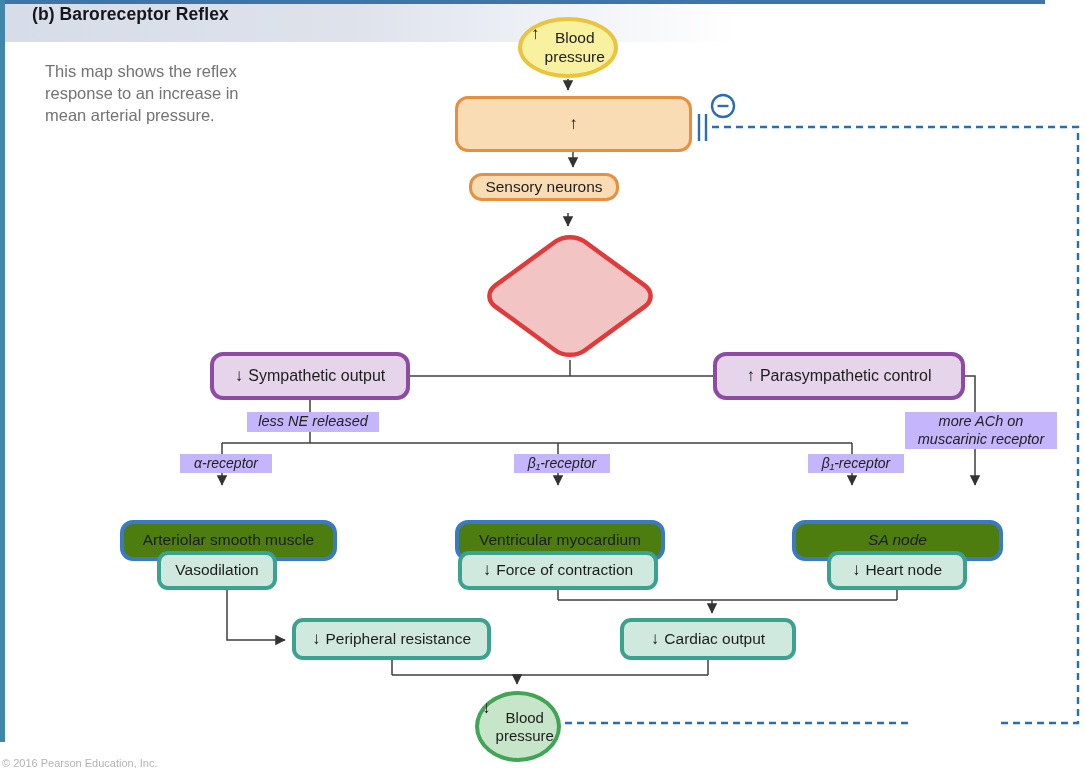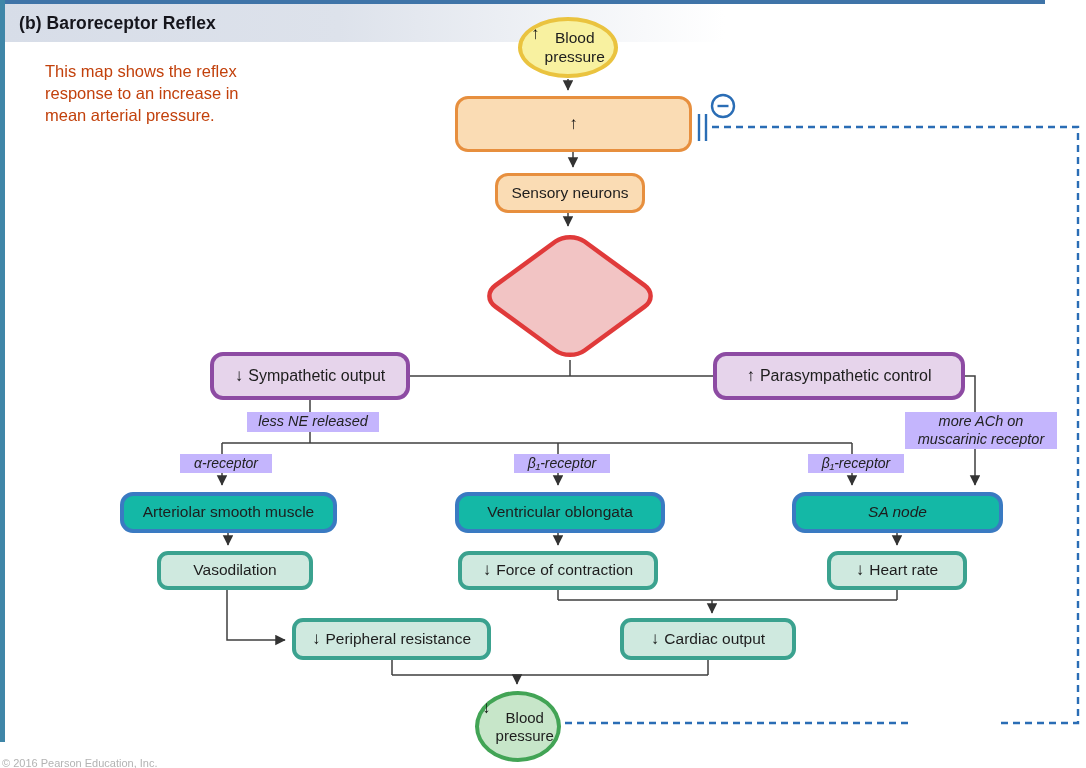--- a/index.html
+++ b/index.html
@@ -4,41 +4,41 @@
 <style>
   html,body{margin:0;padding:0;background:#fff;}
   #canvas{position:relative;width:1086px;height:768px;background:#ffffff;overflow:hidden;
           font-family:"Liberation Sans", sans-serif;color:#1d1d1d;}
   .abs{position:absolute;}
   
   #top-rule{left:0;top:0;width:1045px;height:4px;background:#3f74a8;}
   #left-rule{left:0;top:0;width:5px;height:742px;background:#3f86a8;}
   #header-band{left:5px;top:4px;width:742px;height:38px;
      background:linear-gradient(to right,#d7dde8 0%,#dde2eb 45%,#ffffff 97%);
-     display:flex;align-items:center;}
+     display:flex;align-items:flex-start;padding-left:13px;}
   #header-band .title{font-weight:bold;font-size:17.5px;color:#15151c;padding-left:14px;letter-spacing:.1px;}
-  #intro{left:45px;top:61px;width:285px;font-size:16.5px;line-height:1.33;color:#c2410c;white-space:pre-line;}
+  #intro{left:45px;top:61px;width:285px;font-size:16.5px;line-height:1.33;color:#737373;white-space:pre-line;}
   #copyright{left:2px;top:757px;font-size:11px;color:#b3b3b3;height:11px;overflow:hidden;text-decoration:underline;}
   
   #wires{left:0;top:0;z-index:1;}
   
   .lbl{z-index:2;background:#c4b5fd;font-style:italic;font-size:14.5px;color:#222;text-align:center;
        white-space:pre-line;line-height:1.22;padding:1px 3px;}
   
   .node{z-index:3;display:flex;align-items:center;justify-content:center;gap:5px;
         text-align:center;font-size:15.5px;line-height:1.18;background:#fff;box-sizing:border-box;}
   .rect{border-radius:13px;border:3.5px solid;}
   .ellipse{border-radius:50%;border:4.5px solid;}
   .multiline{white-space:pre-line;}
   .arr{font-size:17px;color:#111;}
   .toparr{align-self:flex-start;margin-top:3px;}
   .yellow{background:#f8f1a0;border-color:#eac33f;}
   .orange{background:#fadcb4;border-color:#e78f3e;}
   .purple{background:#e6d4eb;border-color:#8d4ba3;border-width:4px;}
-  .blue{background:#14b8a6;border-color:#3a7ac2;border-width:4px;}
+  .blue{background:#4d7c0f;border-color:#3a7ac2;border-width:4px;margin-top:28px;}
   .green{background:#cfe9df;border-color:#3ba28f;border-width:4px;border-radius:11px;}
   .green-ellipse{background:#c7e6c9;border-color:#42a455;}
   .diamond-text{z-index:3;text-align:center;font-size:16px;line-height:1.25;white-space:pre-line;}
 </style>
 </head>
 <body>
 
 <div id="canvas">
 
   <svg id="wires" class="abs" width="1086" height="768" viewBox="0 0 1086 768">
@@ -101,59 +101,59 @@
   <div class="abs node ellipse yellow" style="left:518px;top:17px;width:100px;height:61px;font-size:15.5px;">
     <span class="arr toparr">↑</span>
       <span class="multiline">Blood
 pressure</span>
   </div>
 
   <div class="abs node rect orange" style="left:455px;top:96px;width:237px;height:56px;">
     <span class="arr">↑</span>
   </div>
 
-  <div class="abs node rect orange" style="left:495px;top:173px;width:150px;height:40px;text-align:center;">
+  <div class="abs node rect orange" style="left:469px;top:173px;width:150px;height:28px;text-align:center;">
     <span>Sensory neurons</span>
   </div>
 
 
   <div class="abs node rect purple" style="left:210px;top:352px;width:200px;height:48px;font-size:16px;">
     <span class="arr">↓</span>
       <span>Sympathetic output</span>
   </div>
 
   <div class="abs node rect purple" style="left:713px;top:352px;width:252px;height:48px;font-size:16px;">
     <span class="arr">↑</span>
       <span>Parasympathetic control</span>
   </div>
 
   <div class="abs node rect blue" style="left:120px;top:492px;width:217px;height:41px;">
     <span>Arteriolar smooth muscle</span>
   </div>
 
   <div class="abs node rect blue" style="left:455px;top:492px;width:210px;height:41px;">
-    <span>Ventricular oblongata</span>
+    <span>Ventricular myocardium</span>
   </div>
 
   <div class="abs node rect blue" style="left:792px;top:492px;width:211px;height:41px;font-style:italic;">
     <span>SA node</span>
   </div>
 
-  <div class="abs node rect green" style="left:157px;top:551px;width:156px;height:39px;">
+  <div class="abs node rect green" style="left:157px;top:551px;width:120px;height:39px;">
     <span>Vasodilation</span>
   </div>
 
   <div class="abs node rect green" style="left:458px;top:551px;width:200px;height:39px;">
     <span class="arr">↓</span>
       <span>Force of contraction</span>
   </div>
 
   <div class="abs node rect green" style="left:827px;top:551px;width:140px;height:39px;">
     <span class="arr">↓</span>
-      <span>Heart rate</span>
+      <span>Heart node</span>
   </div>
 
   <div class="abs node rect green" style="left:292px;top:618px;width:199px;height:42px;">
     <span class="arr">↓</span>
       <span>Peripheral resistance</span>
   </div>
 
   <div class="abs node rect green" style="left:620px;top:618px;width:176px;height:42px;">
     <span class="arr">↓</span>
       <span>Cardiac output</span>

